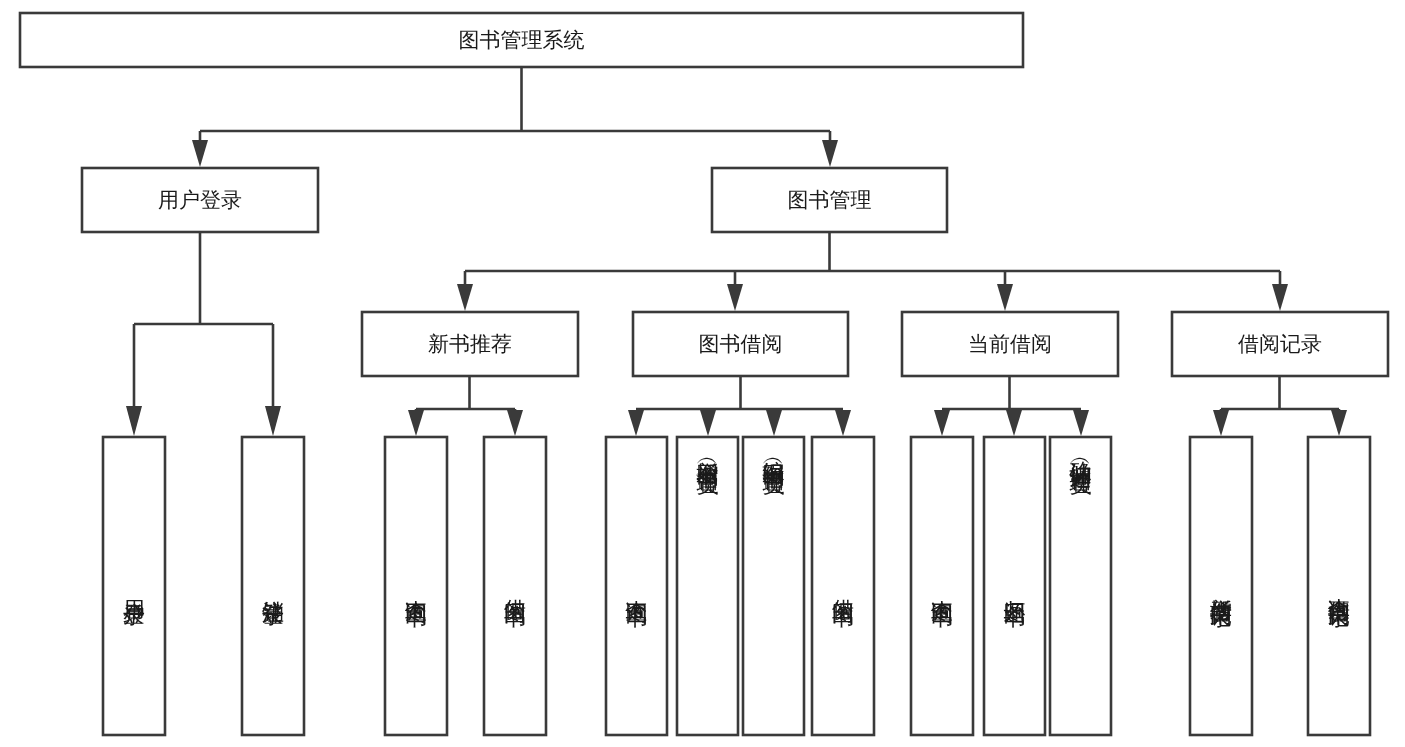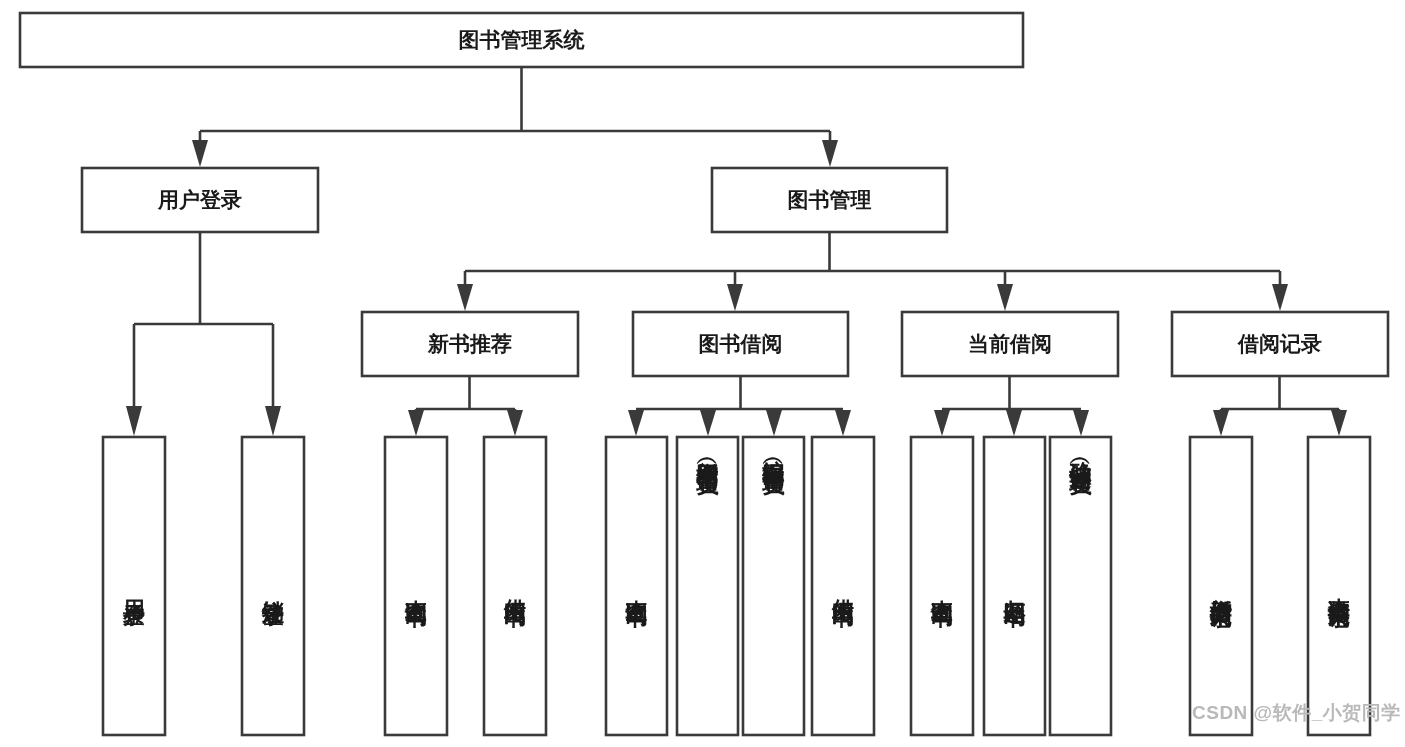--- a/index.html
+++ b/index.html
@@ -11,21 +11,20 @@
     width: 1405px;
     height: 747px;
     font-family: "Liberation Sans", "DejaVu Sans", sans-serif;
     overflow: hidden;
     position: relative;
   }
   #diagram-root {
     position: relative;
     width: 1405px;
     height: 747px;
-    font-weight: bold;
   }
   svg.diagram-svg {
     position: absolute;
     left: 0;
     top: 0;
     width: 1405px;
     height: 747px;
     display: block;
   }
   .node-box {
@@ -195,15 +194,14 @@
   <div class="node-label-v" style="left:606px; top:437px; width:61px; height:298px;">查询图书</div>
   <div class="node-label-v align-top" style="left:677px; top:443px; width:61px; height:292px;">新增图书（管理员）</div>
   <div class="node-label-v align-top" style="left:743px; top:443px; width:61px; height:292px;">编辑图书（管理员）</div>
   <div class="node-label-v" style="left:812px; top:437px; width:62px; height:298px;">借阅图书</div>
   <div class="node-label-v" style="left:911px; top:437px; width:62px; height:298px;">查询图书</div>
   <div class="node-label-v" style="left:984px; top:437px; width:61px; height:298px;">归还图书</div>
   <div class="node-label-v align-top" style="left:1050px; top:443px; width:61px; height:292px;">确认归还（管理员）</div>
   <div class="node-label-v" style="left:1190px; top:437px; width:62px; height:298px;">新增借阅记录</div>
   <div class="node-label-v" style="left:1308px; top:437px; width:62px; height:298px;">查询借阅记录</div>
 
-  <div class="watermark" style="left:1192px; top:700px;">CSDN @软件_小贺同学</div>
 
 </div>
 
 </body></html>

